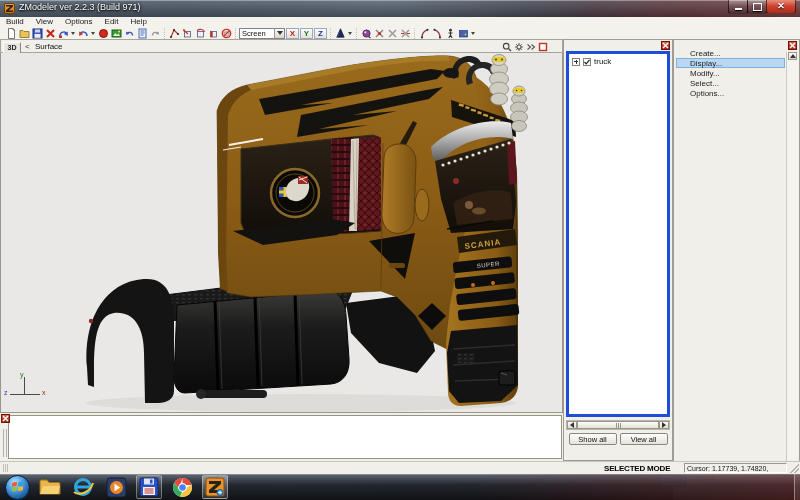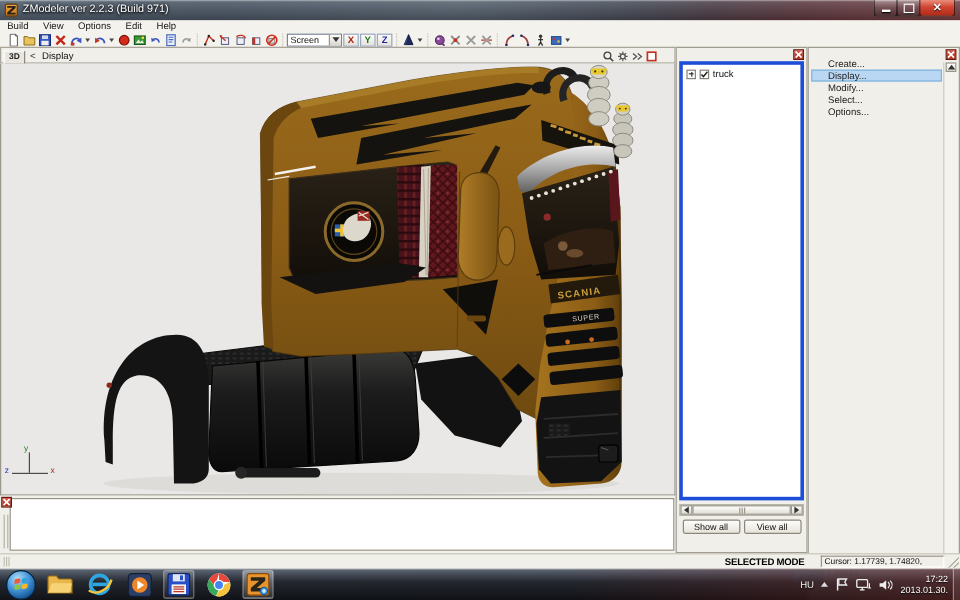--- a/index.html
+++ b/index.html
@@ -322,21 +322,21 @@
             <circle cx="7.5" cy="6.5" r="1" fill="#e8c23a"></circle>
           </svg>
         </span>
       <span class="caret"></span>
     </div>
   </div>
 
   <div class="abs vp-head">
     <div class="abs vp-mode">3D</div>
     <span class="abs vp-back">&lt;</span>
-    <span class="abs vp-name">Display</span>
+    <span class="abs vp-name">Surface</span>
     <div class="abs vp-icons">
       <span class="vpi">
           <svg width="10" height="10">
             <circle cx="4.2" cy="4.2" r="2.8" fill="none" stroke="#444" stroke-width="1.1"></circle>
             <path d="M6.4,6.4 L9,9" stroke="#444" stroke-width="1.3"></path>
           </svg>
         </span>
       <span class="vpi">
           <svg width="10" height="10">
             <circle cx="5" cy="5" r="2" fill="none" stroke="#555" stroke-width="1.1"></circle>
@@ -684,35 +684,14 @@
     </div>
     <div class="tb-slot tb-open tb-active">
       <svg width="20" height="20">
           <rect x="1" y="1" width="18" height="18" rx="2" fill="#e8942e" stroke="#8a4c0a"></rect>
           <path d="M4,4 H16 V7 L9,13 H16 V16 H4 V13 L11,7 H4 Z" fill="#2a2318"></path>
           <circle cx="15" cy="15.5" r="3" fill="#46a3e8" stroke="#1a5a9a"></circle>
           <path d="M15,13.8 V17.2 M13.3,15.5 H16.7" stroke="#fff" stroke-width="1"></path>
         </svg>
     </div>
   </div>
-  <div class="abs tray" style="right:10px;">
-    <span class="tray-txt">HU</span>
-    <span class="chev"></span>
-    <svg width="11" height="12">
-        <path d="M2,1 V11" stroke="#eee" stroke-width="1.2"></path>
-        <path d="M3,1.5 H9.5 L8,4 L9.5,6.5 H3 Z" fill="none" stroke="#eee" stroke-width="1.1"></path>
-      </svg>
-    <svg width="13" height="11">
-        <rect x="1" y="1" width="9" height="6.5" rx="1" fill="none" stroke="#eee" stroke-width="1.1"></rect>
-        <path d="M3.5,9.5 H7.5 M5.5,7.5 V9.5" stroke="#eee" stroke-width="1.1"></path>
-        <path d="M11.5,4 V8 M10,8 H13" stroke="#eee" stroke-width="1"></path>
-      </svg>
-    <svg width="12" height="11">
-        <path d="M1,4 H3.5 L6.5,1.5 V9.5 L3.5,7 H1 Z" fill="#eee"></path>
-        <path d="M8,3 C9.5,4.5 9.5,6.5 8,8 M9.8,1.8 C12,4 12,7 9.8,9.2" fill="none" stroke="#eee" stroke-width="1"></path>
-      </svg>
-    <div class="clock">
-      <div>17:22</div>
-      <div>2013.01.30.</div>
-    </div>
-  </div>
   <div class="abs showdesk"></div>
 </div>
 
 </body></html>

